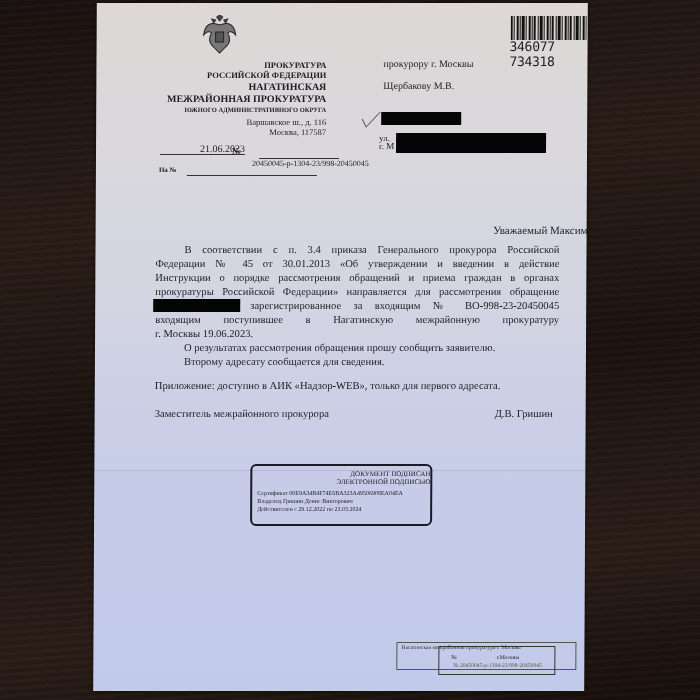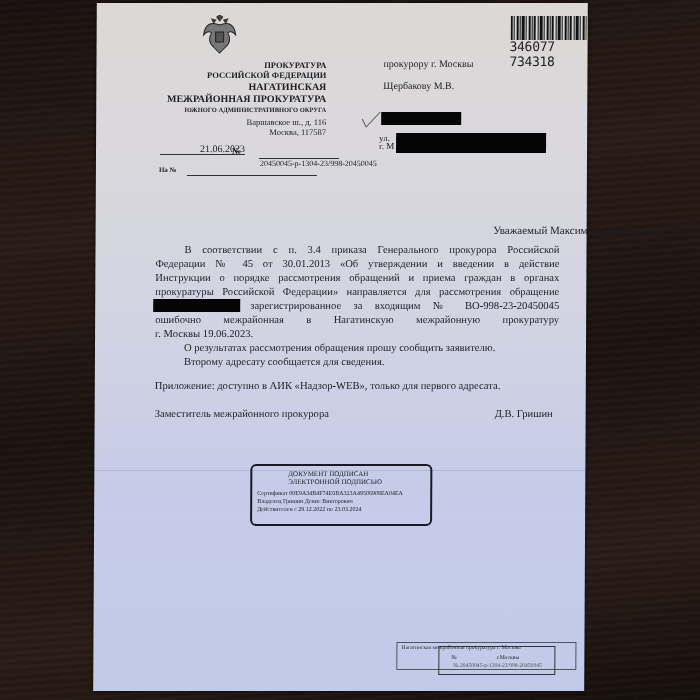--- a/index.html
+++ b/index.html
@@ -26,39 +26,39 @@
   .abs { position:absolute; }
   .center { text-align:right; }
   .emblem { left:104px; top:12px; width:38px; height:40px; }
   .hdr { left:40px; width:190px; font-size:8.5px; line-height:10px; font-weight:bold; }
   .hdr.big { font-size:10px; line-height:12px; }
   .hdr.small { font-size:6.5px; }
   .hdr.addr { font-weight:normal; font-size:8.5px; }
   .date-line { left:64px; top:140px; width:85px; border-bottom:1px solid #333; font-size:10px; text-align:right; }
   .num-label { left:136px; top:143px; font-size:9px; font-weight:bold; }
   .num-line { left:163px; top:155px; width:80px; border-bottom:1px solid #333; }
-  .num-value { left:164px; top:156px; font-size:8px; }
+  .num-value { left:156px; top:156px; font-size:8px; }
   .nano-label { left:63px; top:163px; font-size:7px; font-weight:bold; }
   .nano-line { left:91px; top:172px; width:130px; border-bottom:1px solid #333; }
   .addressee { left:287px; top:55px; width:200px; font-size:10px; line-height:11px; }
   .redact { background:#050505; }
   .check { left:265px; top:106px; width:20px; height:20px; }
   .street { left:283px; top:131px; font-size:9px; line-height:8px; }
   .greeting { left:0; width:568px; top:221px; font-size:11px; }
   .body-text { left:60px; width:404px; font-size:10.6px; line-height:13.3px; text-align:justify; }
   .indent { text-indent:29px; }
   .just-last { text-align-last: justify; }
   .sig-title { left:60px; top:405px; font-size:10.6px; }
   .sig-name { left:400px; top:405px; font-size:10.6px; }
   .esig {
     left:156px; top:461px; width:178px; height:58px;
     border:2px solid #1a1a26; border-radius:6px;
     font-size:6px; line-height:8px;
   }
-  .esig .title { text-align:left; font-size:7px; line-height:8px; margin-top:4px;margin-left:36px; }
+  .esig .title { text-align:right; font-size:7px; line-height:8px; margin-top:4px;margin-left:36px; }
   .esig .row { margin-left:5px; }
   .stamp-outer {
     left:303px; top:639px; width:178px; height:26px;
     border:1px solid #555; font-size:5.6px; line-height:8px; color:#333;
   }
   .stamp-inner {
     left:345px; top:643px; width:115px; height:27px;
     border:1.5px solid #333; font-size:5.6px; line-height:8px;
   }
   .barcode { left:414px; top:13px; width:76px; height:24px; }
@@ -143,21 +143,21 @@
   <div class="abs redact" style="left:300px; top:130px; width:150px; height:20px;"></div>
 
   <div class="abs greeting center">Уважаемый Максим Владимирович!</div>
 
   <div class="abs body-text indent just-last" style="top:240px;">В соответствии с п. 3.4 приказа Генерального прокурора Российской</div>
   <div class="abs body-text just-last" style="top:254px;">Федерации № 45 от 30.01.2013 «Об утверждении и введении в действие</div>
   <div class="abs body-text just-last" style="top:268px;">Инструкции о порядке рассмотрения обращений и приема граждан в органах</div>
   <div class="abs body-text just-last" style="top:282px;">прокуратуры Российской Федерации» направляется для рассмотрения обращение</div>
   <div class="abs redact" style="left:58px; top:296px; width:87px; height:13px;"></div>
   <div class="abs body-text just-last" style="top:296px; left:155px; width:309px;">зарегистрированное за входящим № ВО-998-23-20450045</div>
-  <div class="abs body-text just-last" style="top:310px;">ошибочно межрайонная в Нагатинскую межрайонную прокуратуру</div>
+  <div class="abs body-text just-last" style="top:310px;">входящим поступившее в Нагатинскую межрайонную прокуратуру</div>
   <div class="abs body-text" style="top:324px;">г. Москвы 19.06.2023.</div>
   <div class="abs body-text indent" style="top:338px;">О результатах рассмотрения обращения прошу сообщить заявителю.</div>
   <div class="abs body-text" style="top:376px;">Приложение: доступно в АИК «Надзор-WEB», только для первого адресата.</div>
   <div class="abs body-text indent" style="top:352px;">Второму адресату сообщается для сведения.</div>
 
   <div class="abs sig-title">Заместитель межрайонного прокурора</div>
   <div class="abs sig-name">Д.В. Гришин</div>
 
   <div class="abs esig">
     <div class="title">ДОКУМЕНТ ПОДПИСАН</div>

